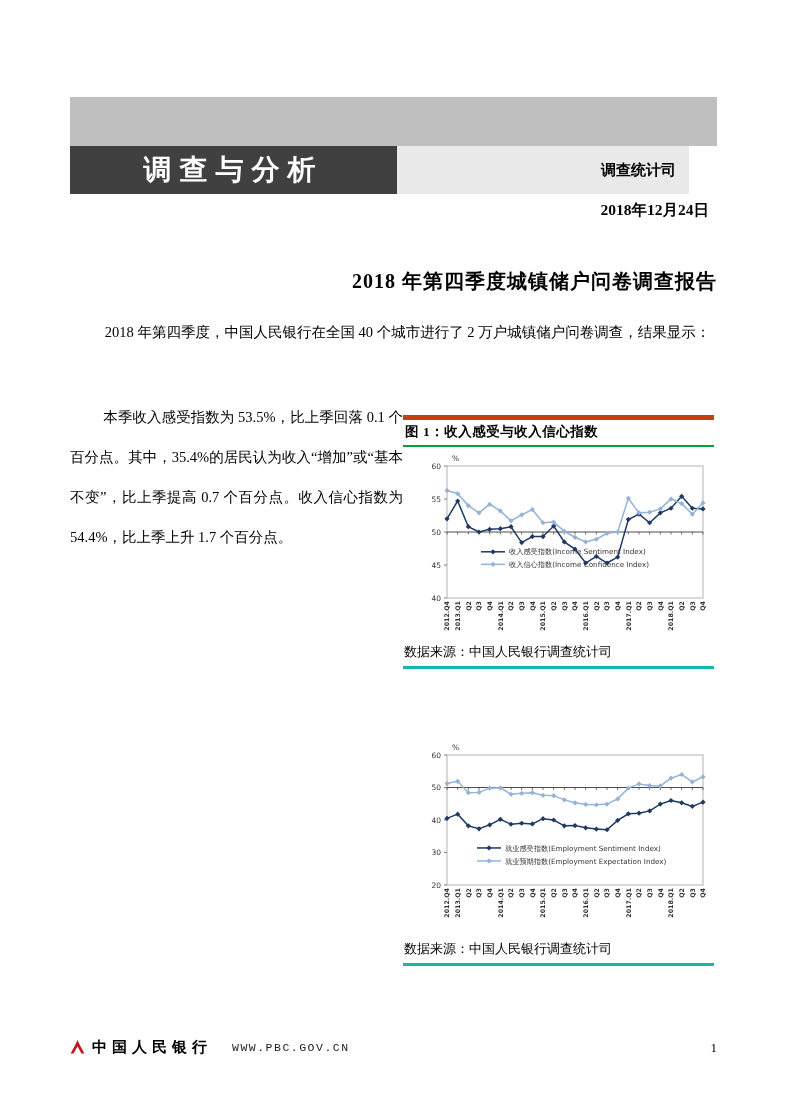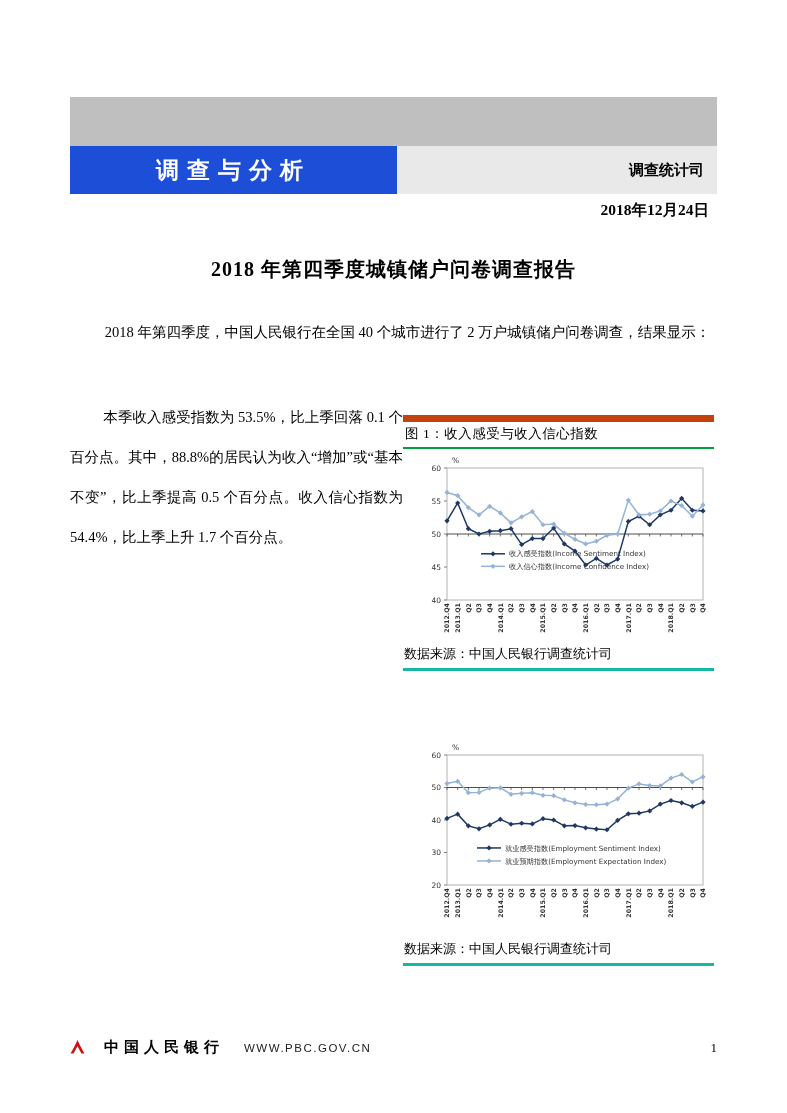--- a/index.html
+++ b/index.html
@@ -1,42 +1,42 @@
 <!DOCTYPE html>
 <html><head>
 <meta charset="utf-8">
 <style>
   *{margin:0;padding:0;box-sizing:border-box}
   html,body{background:#fff}
   body{width:787px;height:1113px;position:relative;font-family:"Liberation Serif","DejaVu Serif",serif;color:#000;overflow:hidden}
   .abs{position:absolute}
   .band{left:70px;top:97px;width:647px;height:49px;background:#bfbfbf}
-  .mast-left{left:70px;top:146px;width:327px;height:48px;background:#1d4ed8;color:#fff;display:flex;align-items:center;justify-content:center;font-family:"Liberation Sans","DejaVu Sans",sans-serif;font-size:23px;font-weight:bold;letter-spacing:8px}
-  .mast-right{left:397px;top:146px;width:320px;height:48px;background:#e9e9e9;display:flex;align-items:center;justify-content:flex-end;padding-right:13px;font-weight:bold;font-size:15px}
+  .mast-left{left:70px;top:146px;width:327px;height:48px;background:#404040;color:#fff;display:flex;align-items:center;justify-content:center;font-family:"Liberation Sans","DejaVu Sans",sans-serif;font-size:28px;font-weight:bold;letter-spacing:8px}
+  .mast-right{left:397px;top:146px;width:292px;height:48px;background:#e9e9e9;display:flex;align-items:center;justify-content:flex-end;padding-right:13px;font-weight:bold;font-size:15px}
   .date{left:389px;top:200px;width:320px;text-align:right;font-size:15.5px;font-weight:600}
-  .doc-title{left:70px;top:256px;width:647px;text-align:center;font-size:20px;font-weight:bold;letter-spacing:1px}
+  .doc-title{left:70px;top:268px;width:647px;text-align:right;font-size:20px;font-weight:bold;letter-spacing:1px}
   .intro{left:70px;top:316px;width:647px;font-size:14.5px;line-height:32px;text-align:justify;text-indent:2.4em}
   .sec{width:333px;left:70px}
   .sec1{top:397px}
   .sec2{top:735px}
   .sec h2{font-size:15px;font-weight:bold;padding-left:44px;margin-bottom:10px;letter-spacing:1px}
   .sec p{font-size:14.5px;line-height:40px;text-align:justify;text-indent:2.3em}
   .fig{left:403px;width:311px;background:#fff}
   .fig1{top:415px}
   .fig2{top:733px}
-  .fig-title{border-top:7px solid #c2410c;border-bottom:2px solid #00a03c;font-weight:normal;font-size:13.5px;padding:3px 2px 4px;letter-spacing:.5px}
+  .fig-title{border-top:5px solid #c2410c;border-bottom:2px solid #00a03c;font-weight:bold;font-size:13.5px;padding:3px 2px 4px;letter-spacing:.5px}
   .fig-chart{display:block;margin-top:2px}
   .fig-source{font-size:13px;border-bottom:3px solid #14b8a6;padding:2px 1px 5px}
   svg text{font-family:"DejaVu Sans","Liberation Sans",sans-serif}
   svg .tick{font-size:7.5px;fill:#333}
   svg .xlab{font-size:6.3px;fill:#333;font-weight:bold}
   svg .legend{font-size:7.2px;fill:#333}
   .footer{left:70px;top:1038px;width:647px;display:flex;align-items:center}
-  .bank{font-weight:bold;font-size:15px;letter-spacing:5px;margin-left:19px}
-  .url{margin-left:20px;font-size:11.5px;letter-spacing:1.5px;color:#222;font-family:Liberation Sans, sans-serif}
+  .bank{font-weight:bold;font-size:15px;letter-spacing:5px;margin-left:7px}
+  .url{margin-left:20px;font-size:11.5px;letter-spacing:1.5px;color:#222;font-family:Liberation Mono, monospace}
   .pagenum{margin-left:auto;font-size:13px}
 </style>
 </head>
 <body>
 
 <div class="abs band"></div>
 
 <div class="abs mast-left">
   <span>调查与分析</span>
 </div>
@@ -44,21 +44,21 @@
   <span>调查统计司</span>
 </div>
 
 <div class="abs date">2018年12月24日</div>
 
 <h1 class="abs doc-title">2018 年第四季度城镇储户问卷调查报告</h1>
 
 <p class="abs intro">2018 年第四季度，中国人民银行在全国 40 个城市进行了 2 万户城镇储户问卷调查，结果显示：</p>
 
 <div class="abs sec sec1">
-  <p>本季收入感受指数为 53.5%，比上季回落 0.1 个百分点。其中，88.8%的居民认为收入“增加”或“基本不变”，比上季提高 0.5 个百分点。收入信心指数为 54.4%，比上季上升 1.7 个百分点。</p>
+  <p>本季收入感受指数为 53.5%，比上季回落 0.1 个百分点。其中，35.4%的居民认为收入“增加”或“基本不变”，比上季提高 0.7 个百分点。收入信心指数为 54.4%，比上季上升 1.7 个百分点。</p>
 </div>
 
 <div class="abs fig fig1">
   <div class="fig-title">图 1：收入感受与收入信心指数</div>
   <svg id="chart1" class="fig-chart" width="307" height="192" viewBox="0 0 307 192">
       <rect x="44" y="17" width="256" height="132" fill="#ffffff" stroke="#b3b3b3" stroke-width="1"></rect>
       <line x1="41" y1="149" x2="44" y2="149" stroke="#808080" stroke-width="1"></line>
       <text x="38" y="151.6" text-anchor="end" class="tick">40</text>
       <line x1="41" y1="116" x2="44" y2="116" stroke="#808080" stroke-width="1"></line>
       <text x="38" y="118.6" text-anchor="end" class="tick">45</text>

